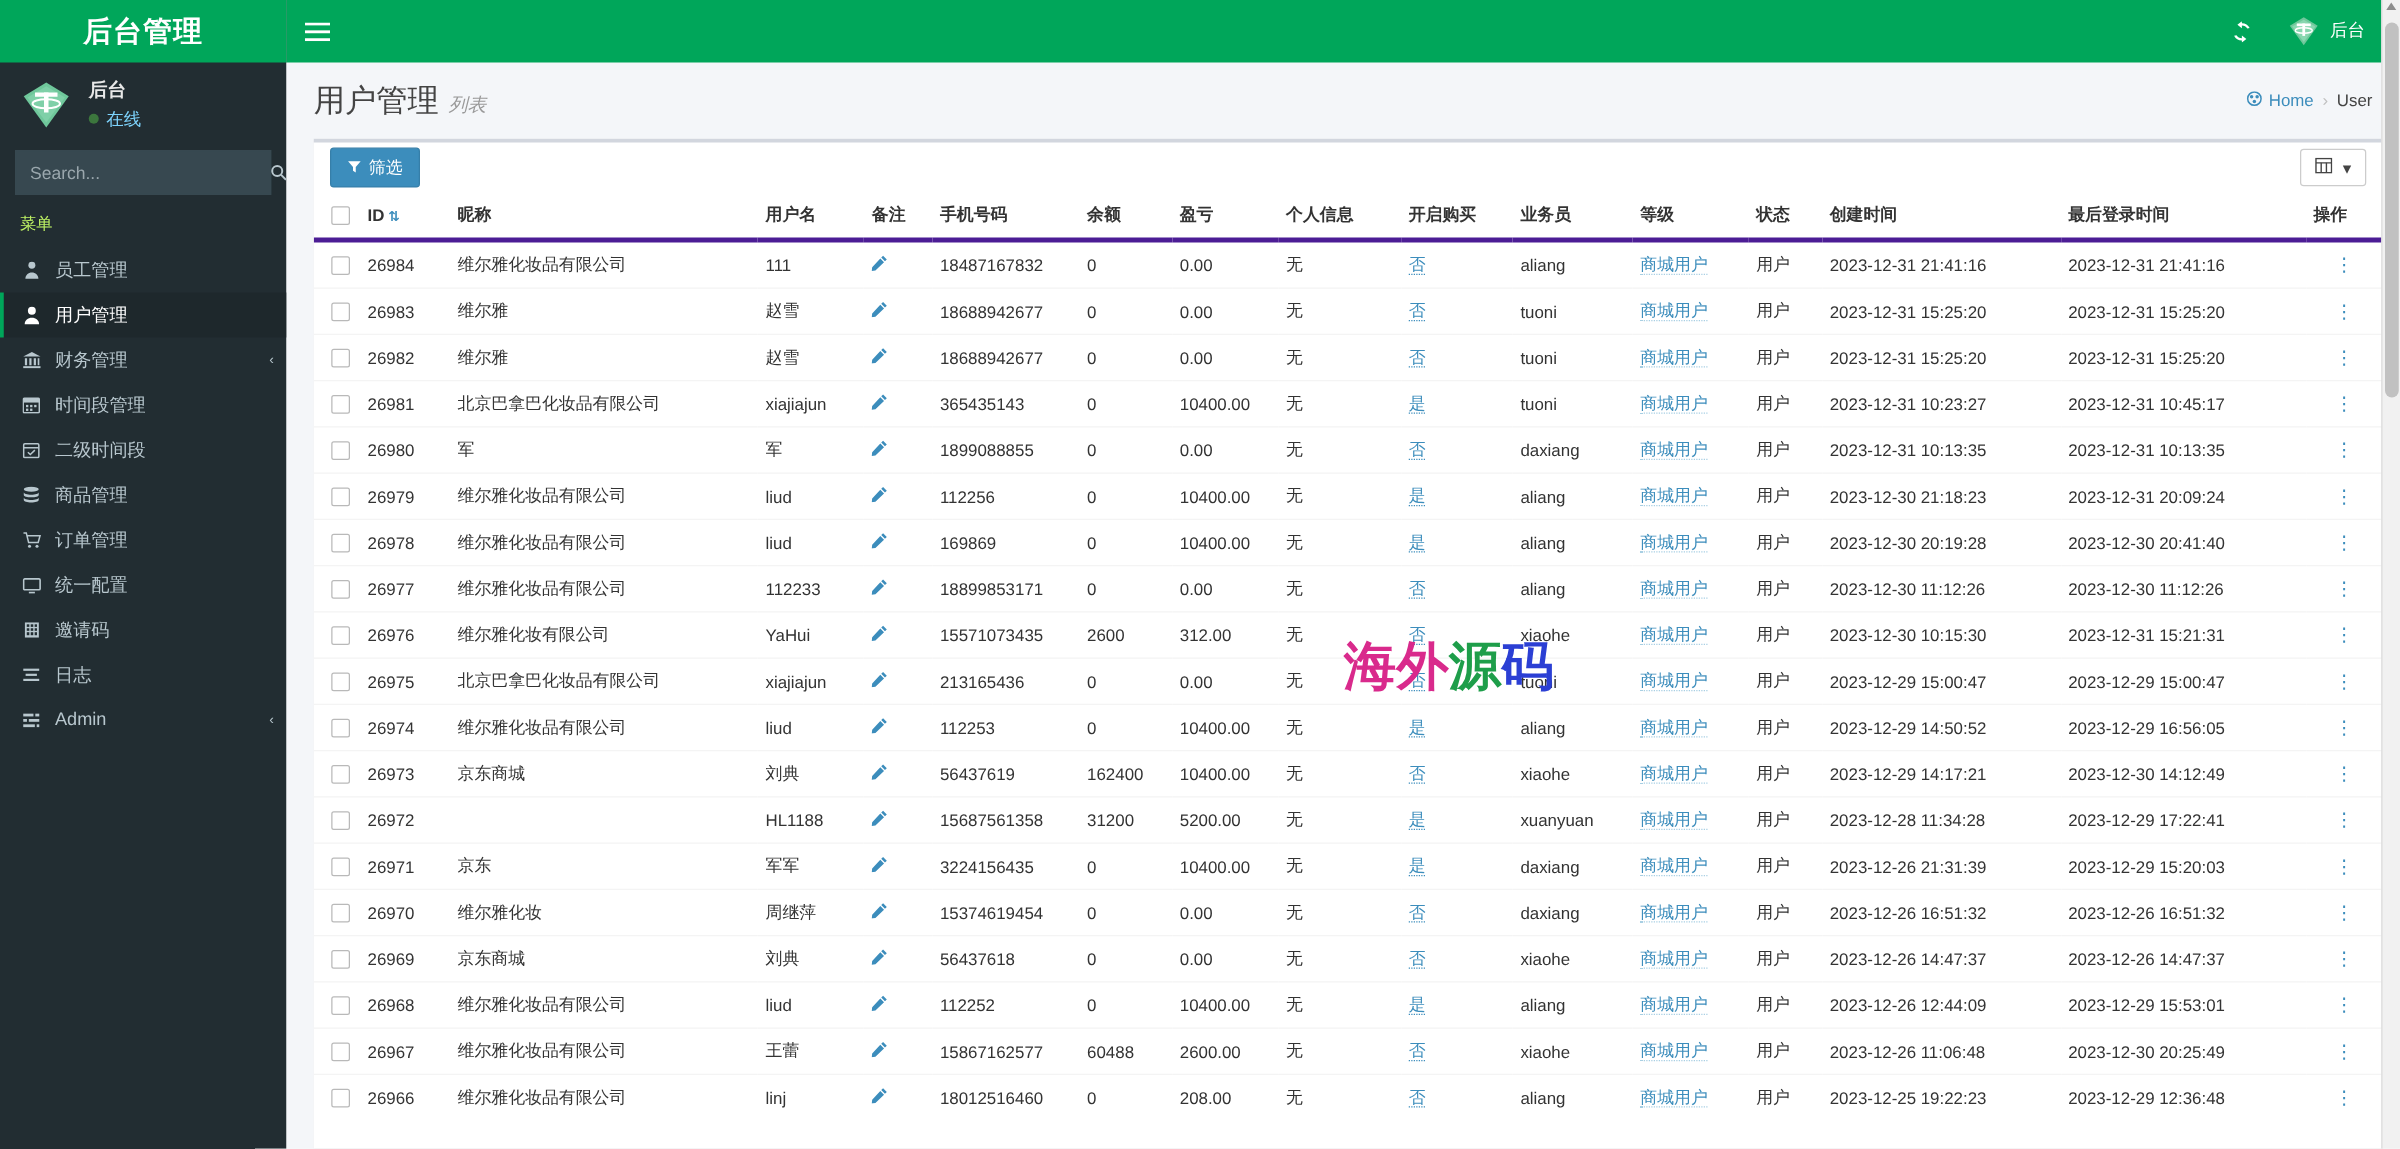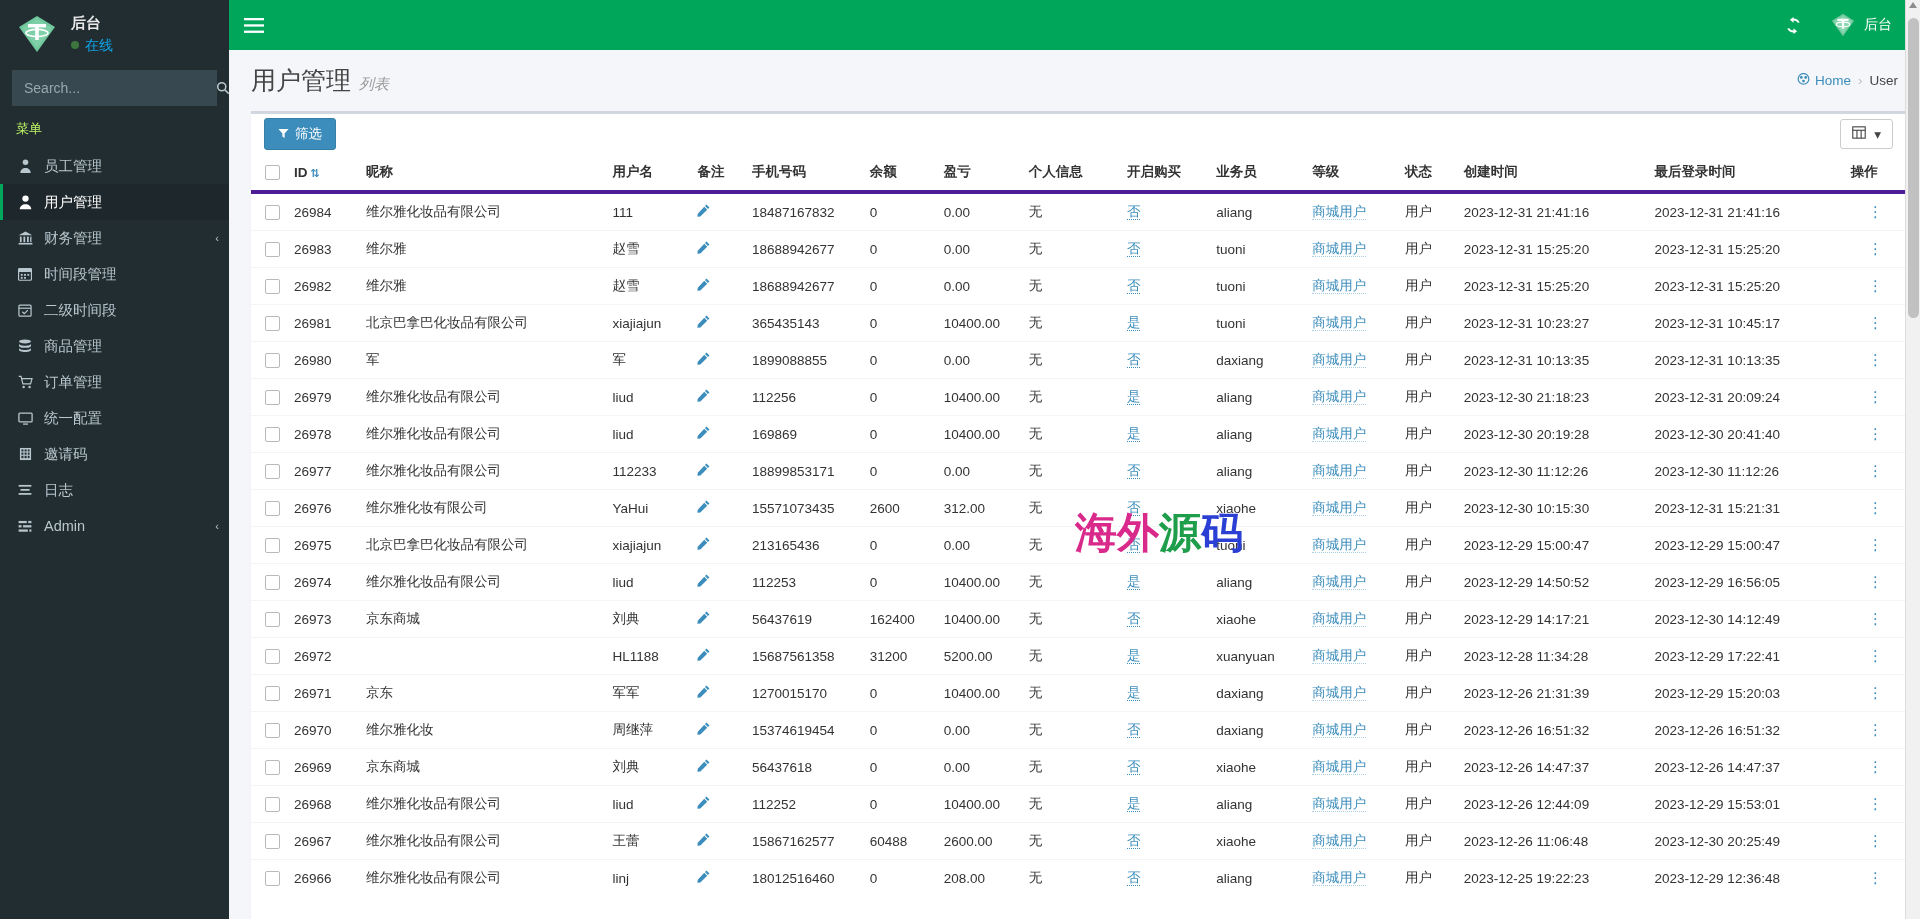--- a/index.html
+++ b/index.html
@@ -18,21 +18,21 @@
     display: flex; align-items: center; justify-content: center;
     font-size: 23px; font-weight: bold; letter-spacing: 1px;
   }
   .user-panel { display: flex; align-items: center; padding: 13px 12px 13px 16px; height: 68px; }
   .avatar-logo {
     width: 42px; height: 42px; flex: 0 0 42px; position: relative;
   }
   .avatar-logo svg { display: block; }
   .user-meta { margin-left: 13px; }
   .user-name { color: #e8e8e8; font-size: 15px; font-weight: bold; line-height: 20px; }
-  .user-status { color: #0ea5e9; font-size: 14px; display: flex; align-items: center; gap: 6px; line-height: 20px; margin-top: 2px; }
+  .user-status { color: #7dd3fc; font-size: 14px; display: flex; align-items: center; gap: 6px; line-height: 20px; margin-top: 2px; }
   .dot-online { width: 8px; height: 8px; border-radius: 50%; background: #3c763d; display: inline-block; }
 
   .search-wrap { padding: 0 12px; margin-top: 2px; }
   .search-box { display: flex; align-items: center; background: #374850; height: 36px; border: 1px solid #374850; }
   .search-box input {
     flex: 1; background: transparent; border: 0; outline: none;
     color: #b8c7ce; font-size: 14px; padding: 0 11px;
     font-family: "Liberation Sans", sans-serif;
   }
   .search-box input::placeholder { color: #9aa7ad; }
@@ -139,20 +139,21 @@
   }
   .vscroll .thumb { position: absolute; top: 18px; left: 2px; width: 11px; height: 300px; background: #c1c1c1; border-radius: 6px; }
   .vscroll .arrow-up { position:absolute; top:2px; left:3px; width:0;height:0;border-left:4px solid transparent;border-right:4px solid transparent;border-bottom:6px solid #8d8d8d;}
 </style>
 </head>
 <body>
 
 <div id="app">
 
   <aside class="sidebar">
+    <div class="brand">后台管理</div>
 
     <div class="user-panel">
       <div class="avatar-logo">
         <svg width="42" height="42" viewBox="0 0 42 42">
           <polygon points="21,3 39,14 21,39 3,14" fill="#6fc79b"></polygon>
           <polygon points="21,6 36,15 21,35 6,15" fill="#7fd0a8"></polygon>
           <ellipse cx="21" cy="20" rx="11" ry="3.6" fill="none" stroke="#fff" stroke-width="1.6"></ellipse>
           <rect x="12" y="11" width="18" height="3.4" fill="#fff"></rect>
           <rect x="19.2" y="11" width="3.6" height="16" fill="#fff"></rect>
         </svg>
@@ -706,21 +707,21 @@
                 <td class="c-op"><span class="dots-v">⋮</span></td>
               </tr>
               <tr>
                 <td class="c-chk"><span class="chk"></span></td>
                 <td class="c-id">26971</td>
                 <td class="c-nick">京东</td>
                 <td class="c-user">军军</td>
                 <td class="c-note"><span class="pencil"><svg width="13" height="13" viewBox="0 0 14 14" fill="currentColor">
                       <path d="M10.2 0.6l3.2 3.2-1.6 1.6-3.2-3.2zM7.8 3l3.2 3.2L3.6 13.4 0.4 13.8l0.4-3.2z"></path>
                     </svg></span></td>
-                <td class="c-phone">1270015170</td>
+                <td class="c-phone">3224156435</td>
                 <td class="c-bal">0</td>
                 <td class="c-pl">10400.00</td>
                 <td class="c-info">无</td>
                 <td class="c-buy"><a class="lnk">是</a></td>
                 <td class="c-sales">daxiang</td>
                 <td class="c-grade"><a class="lnk-grade">商城用户</a></td>
                 <td class="c-state">用户</td>
                 <td class="c-ct">2023-12-26 21:31:39</td>
                 <td class="c-lt">2023-12-29 15:20:03</td>
                 <td class="c-op"><span class="dots-v">⋮</span></td>

